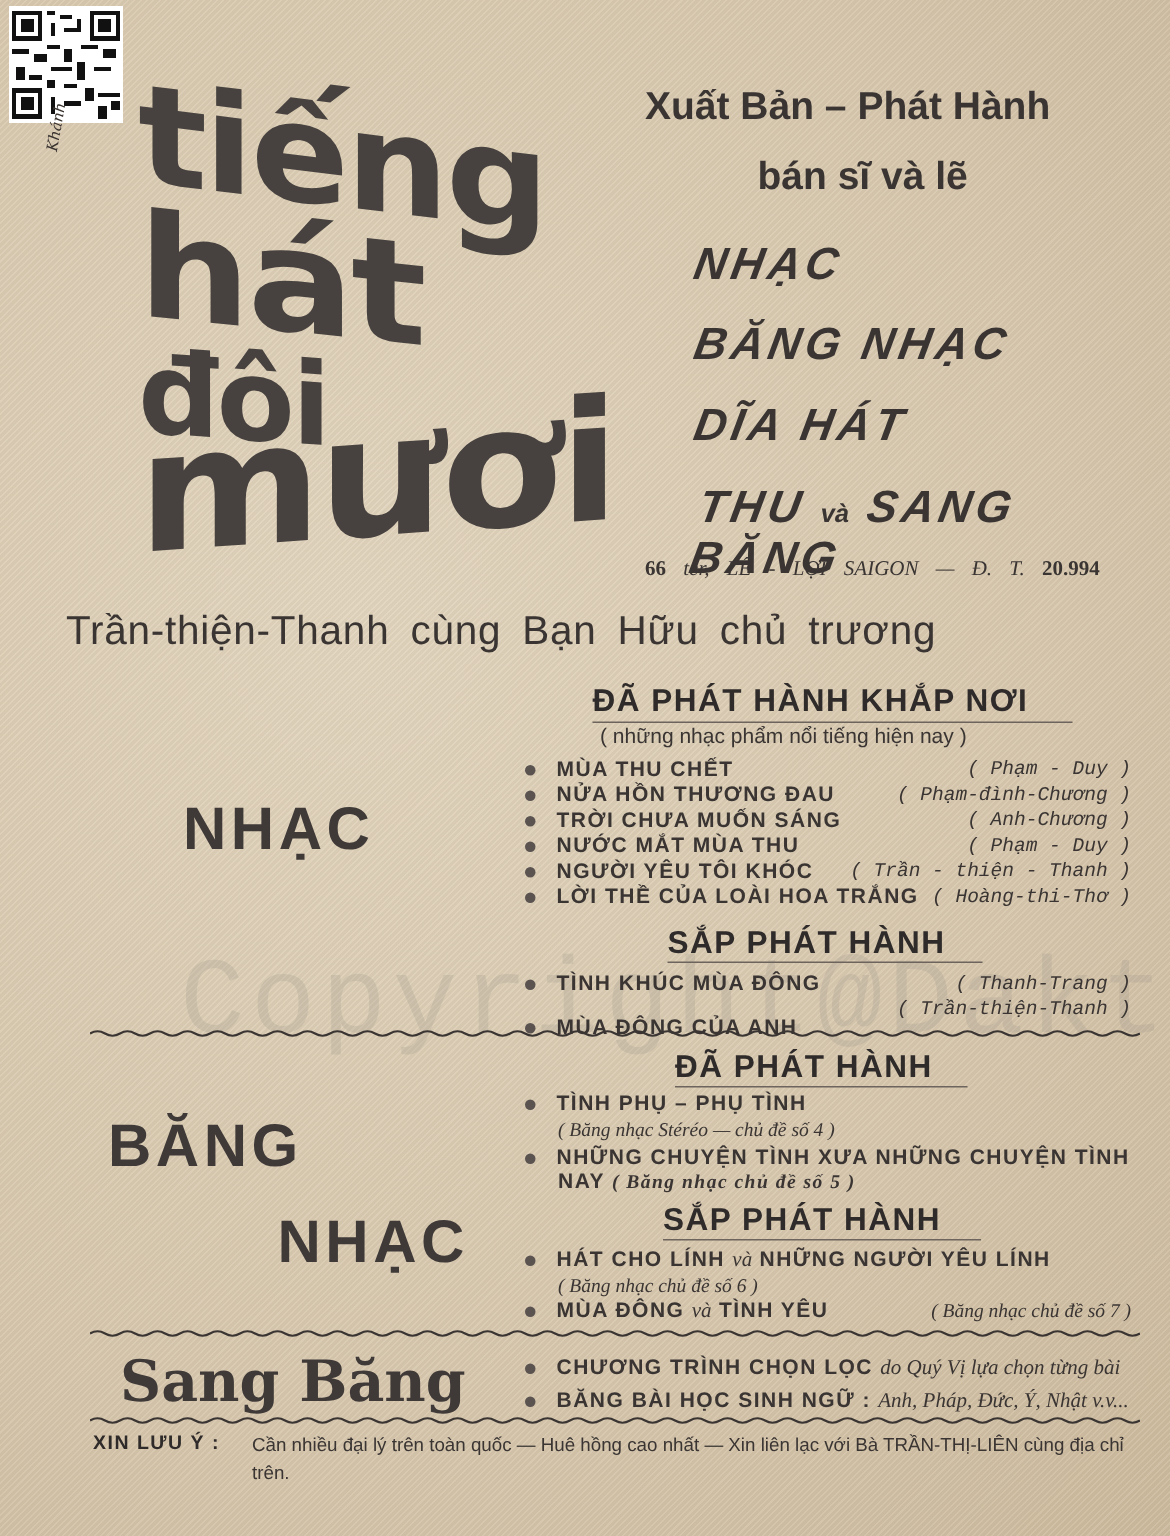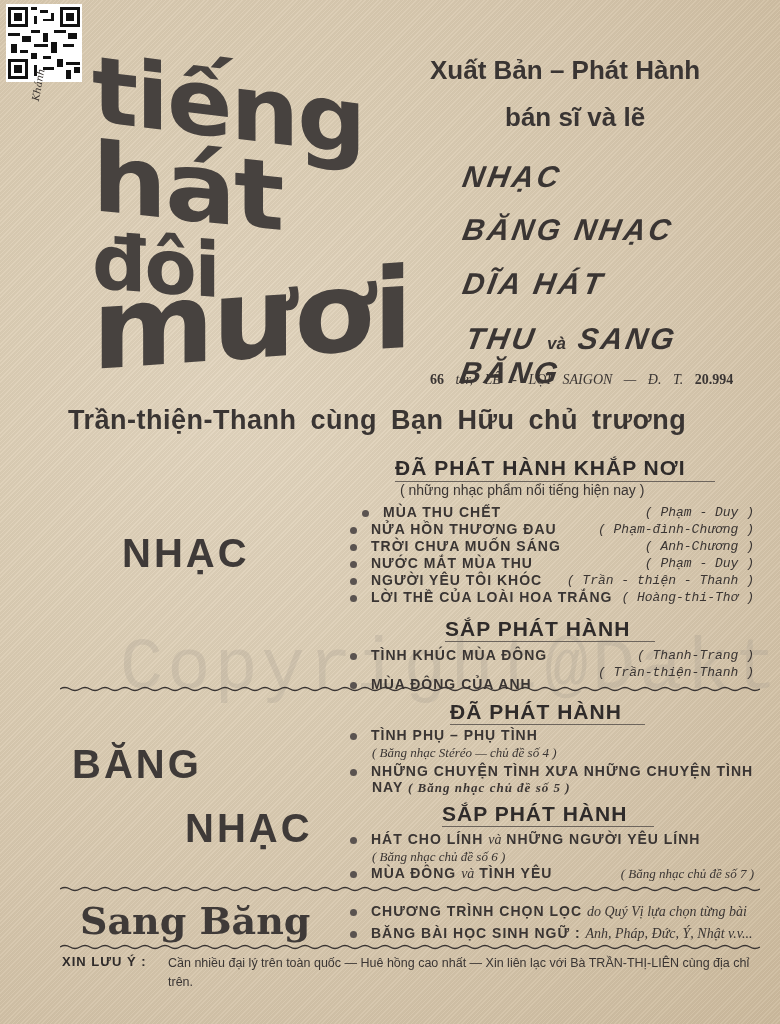--- a/index.html
+++ b/index.html
@@ -35,21 +35,21 @@
 
   
   .pub1 { left: 430px; top: 55px; font-size: 26px; font-weight: bold; color: #3a3533; }
   .pub2 { left: 505px; top: 102px; font-size: 26px; font-weight: bold; color: #3a3533; }
   .prod { left: 463px; font-size: 30px; font-weight: bold; font-style: italic; letter-spacing: 3px;
     color: #3a3533; transform: skewX(-10deg); }
   .prod small { font-size: 17px; letter-spacing: 0; font-style: normal; font-weight: bold; }
   .addr { left: 430px; top: 372px; font-family: "Liberation Serif", serif; font-style: italic; font-size: 14px; color: #3a3533; word-spacing: 8px; }
   .addr b { font-style: normal; }
 
-  .tagline { left: 68px; top: 405px; font-size: 27px; font-weight: bold; color: #3a3533; letter-spacing: 0.5px; word-spacing: 6px; }
+  .tagline { left: 44px; top: 405px; font-size: 27px; font-weight: normal; color: #3a3533; letter-spacing: 0.5px; word-spacing: 6px; }
 
   .sec-head { font-size: 21px; font-weight: bold; color: #2f2b2a; letter-spacing: 1px; }
   .underline { border-bottom: 1px solid #6d655d; }
   .note { font-size: 14px; color: #3a3533; }
 
   .item { font-size: 14px; font-weight: bold; letter-spacing: 1px; color: #3a3533; white-space: nowrap; }
   .item .dot { display: inline-block; width: 7px; height: 7px; border-radius: 50%; background: #5a5350; margin-right: 14px; vertical-align: middle; }
   .author { font-family: Liberation Mono, monospace; font-style: italic; font-size: 13px; color: #3a3533; white-space: nowrap; }
   .sub { font-family: "Liberation Serif", serif; font-style: italic; font-size: 13px; color: #3a3533; }
   .italic-inline { font-family: "Liberation Serif", serif; font-style: italic; font-weight: normal; letter-spacing: 0; }
@@ -143,21 +143,21 @@
 <div class="abs tagline">Trần-thiện-Thanh cùng Bạn Hữu chủ trương</div>
 
 <div class="abs watermark">Copyright@Dakt</div>
 
 <div class="abs sec-head" style="left:395px; top:456px;">ĐÃ PHÁT HÀNH KHẮP NƠI</div>
 <div class="abs underline" style="left:395px; top:481px; width:320px;"></div>
 <div class="abs note" style="left:400px; top:482px;">( những nhạc phẩm nổi tiếng hiện nay )</div>
 
 <div class="abs cat" style="left:122px; top:531px;">NHẠC</div>
 
-<div class="abs item" style="left:362px; top:504px;"><span class="dot"></span><span>MÙA THU CHẾT</span></div>
+<div class="abs item" style="left:350px; top:504px;"><span class="dot"></span><span>MÙA THU CHẾT</span></div>
 <div class="abs author" style="right:26px; top:505px;">( Phạm - Duy )</div>
 <div class="abs item" style="left:350px; top:521px;"><span class="dot"></span><span>NỬA HỒN THƯƠNG ĐAU</span></div>
 <div class="abs author" style="right:26px; top:522px;margin-left:20px;">( Phạm-đình-Chương )</div>
 <div class="abs item" style="left:350px; top:538px;"><span class="dot"></span><span>TRỜI CHƯA MUỐN SÁNG</span></div>
 <div class="abs author" style="right:26px; top:539px;">( Anh-Chương )</div>
 <div class="abs item" style="left:350px; top:555px;"><span class="dot"></span><span>NƯỚC MẮT MÙA THU</span></div>
 <div class="abs author" style="right:26px; top:556px;">( Phạm - Duy )</div>
 <div class="abs item" style="left:350px; top:572px;"><span class="dot"></span><span>NGƯỜI YÊU TÔI KHÓC</span></div>
 <div class="abs author" style="right:26px; top:573px;margin-left:12px;">( Trần - thiện - Thanh )</div>
 <div class="abs item" style="left:350px; top:589px;"><span class="dot"></span><span>LỜI THỀ CỦA LOÀI HOA TRẮNG</span></div>

